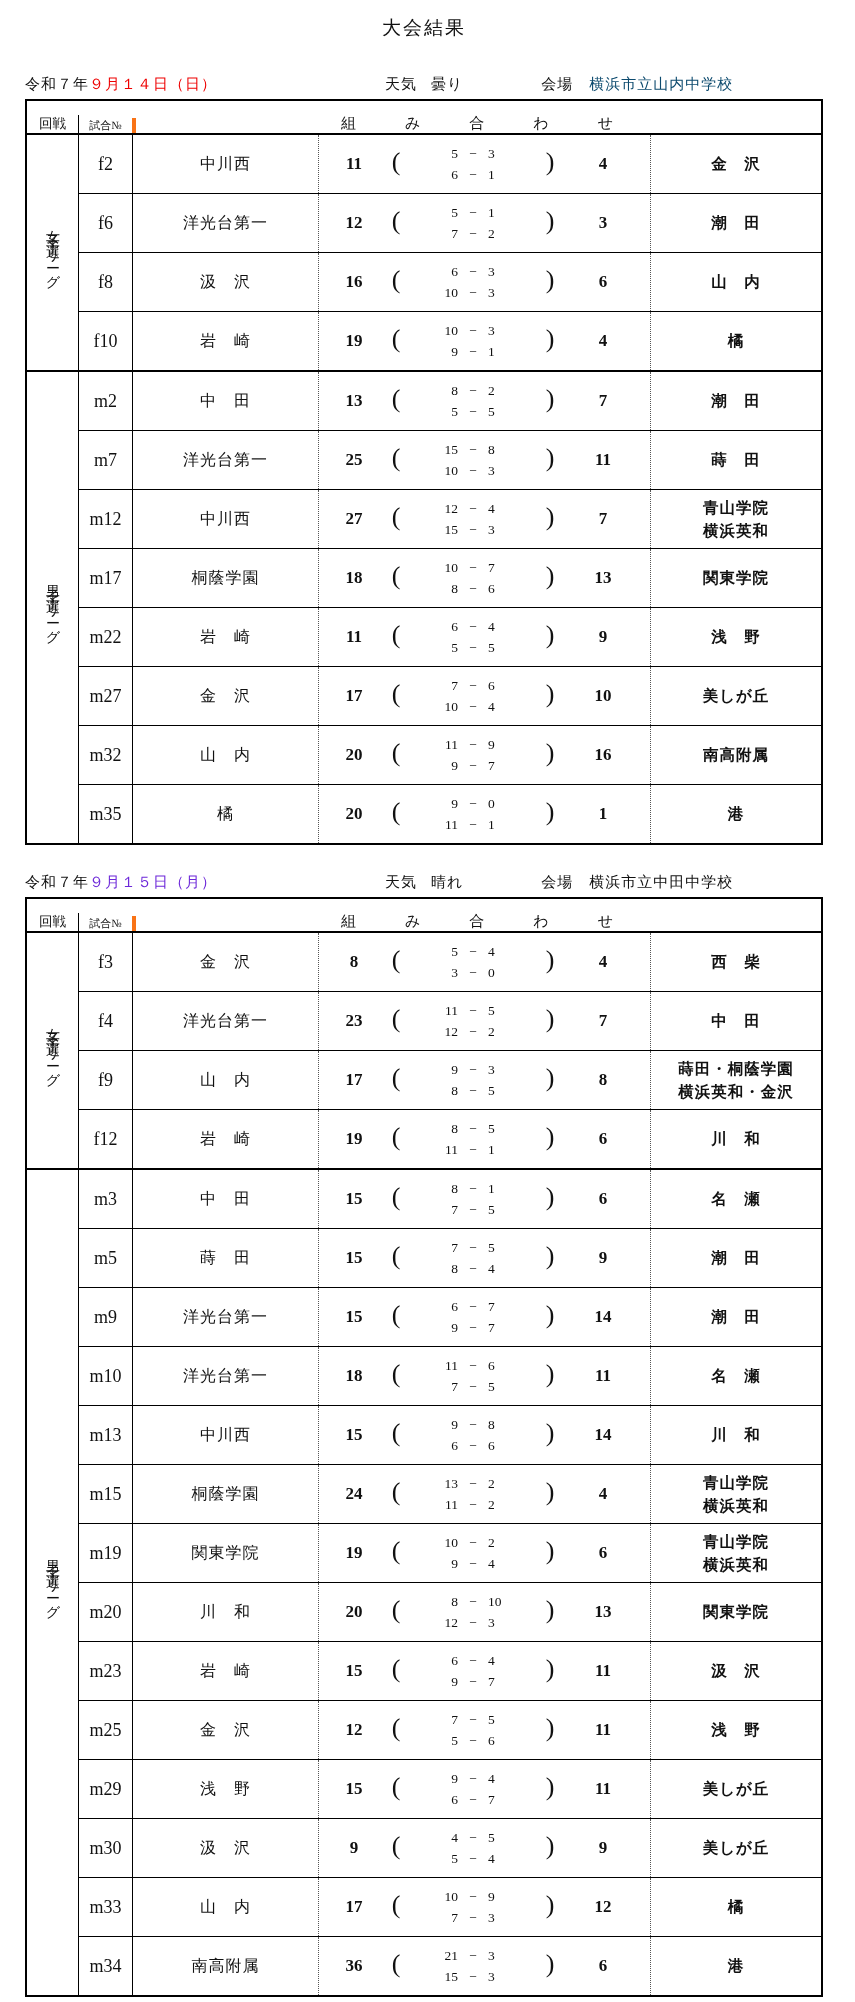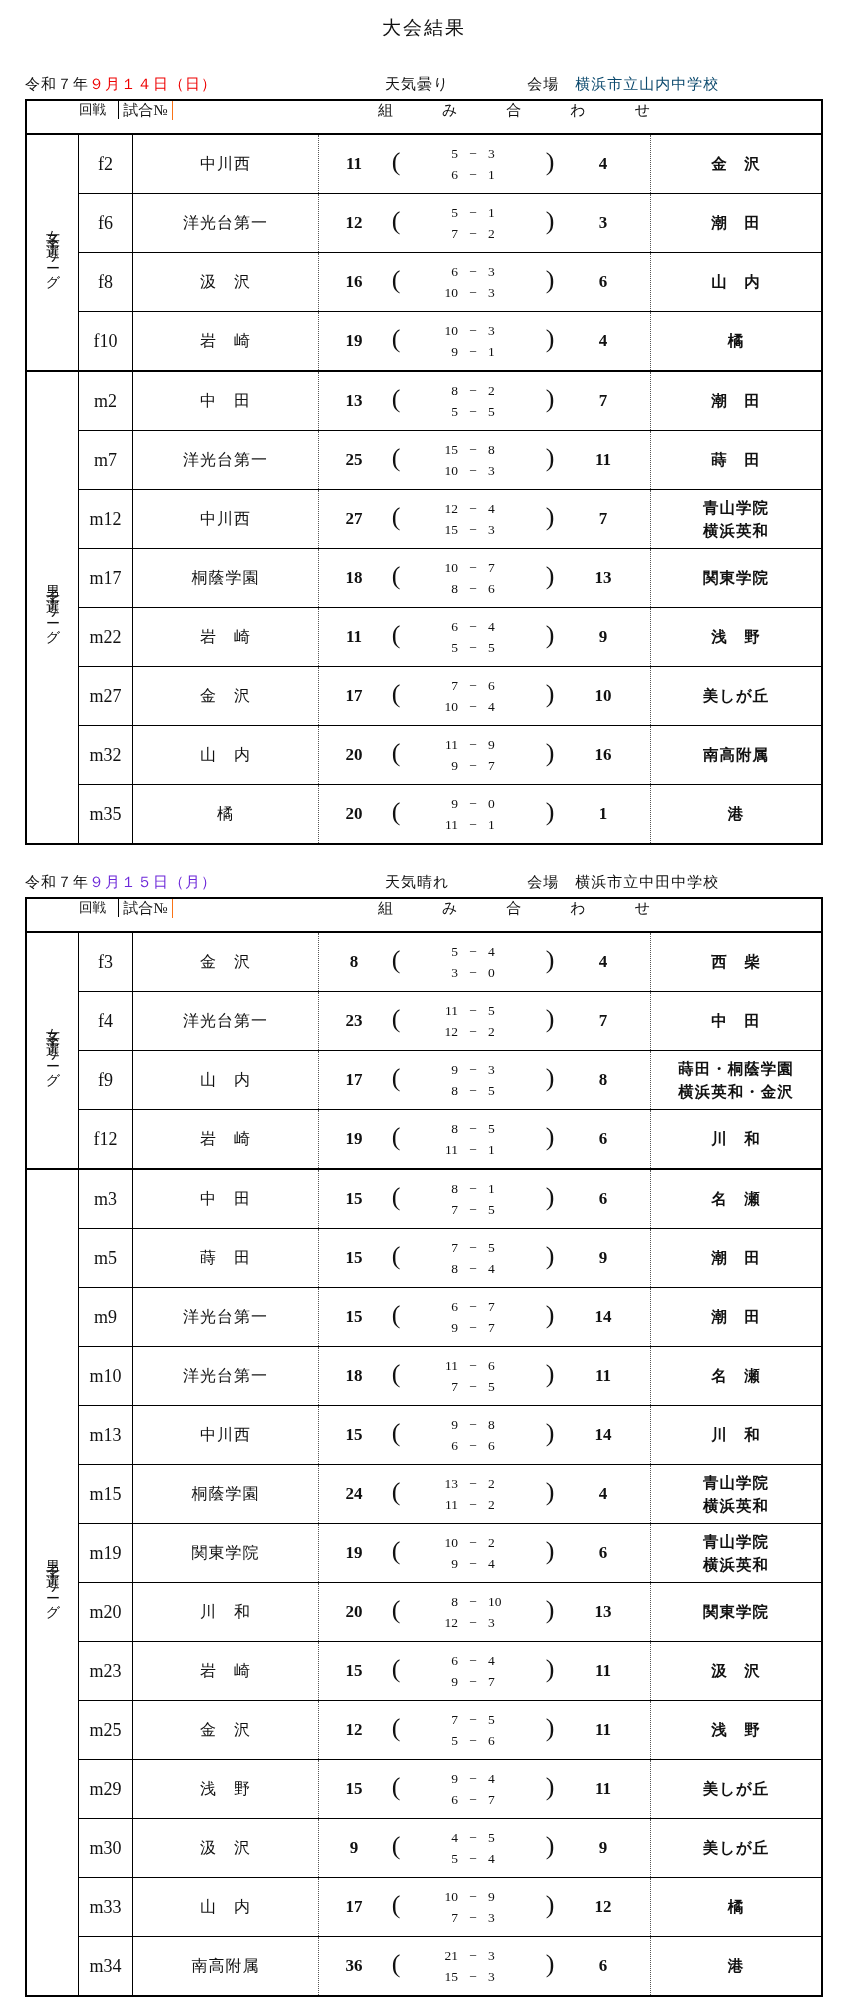--- a/index.html
+++ b/index.html
@@ -8,28 +8,28 @@
     font-family:"Liberation Serif","DejaVu Serif",serif;
     color:#111;
   }
   .doc{padding:8px 32px 16px 25px;}
   .title1{text-align:center;font-size:20px;letter-spacing:1px;}
   .title2{text-align:center;font-size:19px;margin-top:7px;letter-spacing:2px;}
   #tables-root{margin-top:34px;}
   .table-block + .table-block{margin-top:28px;}
   .date-line{display:flex;font-size:15px;margin-bottom:5px;letter-spacing:1px;align-items:baseline;}
   .dl-date{width:360px;flex:none;}
-  .dl-wvalue{}
+  .dl-wvalue{margin-left:14px;}
   .dl-vlabel{margin-left:78px;}
   .dl-vvalue{margin-left:16px;}
   .htable{border:2px solid #000;}
-  .thead{display:flex;height:32px;border-bottom:2px solid #000;align-items:flex-start;padding-left:40px;}
+  .thead{display:flex;height:32px;border-bottom:2px solid #000;align-items:flex-end;}
   .th{display:flex;align-items:center;justify-content:center;}
   .th-round{width:51px;flex:none;border-right:1px solid #000;font-size:13.5px;}
-  .th-no{width:53px;flex:none;border-right:1px solid #f97316;font-size:15px;}
+  .th-no{width:53px;flex:none;border-right:4px solid #f97316;font-size:11px;}
   .th-kumi{flex:1;justify-content:flex-start;padding-left:205px;font-size:15px;letter-spacing:17px;white-space:nowrap;}
   .section{display:flex;}
   .section:not(:last-child){border-bottom:2px solid #000;}
   .sec-label{width:51px;flex:none;border-right:1px solid #000;display:flex;align-items:center;justify-content:center;}
   .sec-label-text{writing-mode:vertical-rl;text-orientation:mixed;font-size:14px;letter-spacing:5px;}
   .rows{flex:1;display:flex;flex-direction:column;}
   .row{display:flex;height:58px;border-bottom:1px solid #000;align-items:stretch;}
   .row:last-child{border-bottom:none;}
   .cell{display:flex;align-items:center;justify-content:center;}
   .c-no{width:53px;flex:none;border-right:1px solid #000;font-size:18px;}

